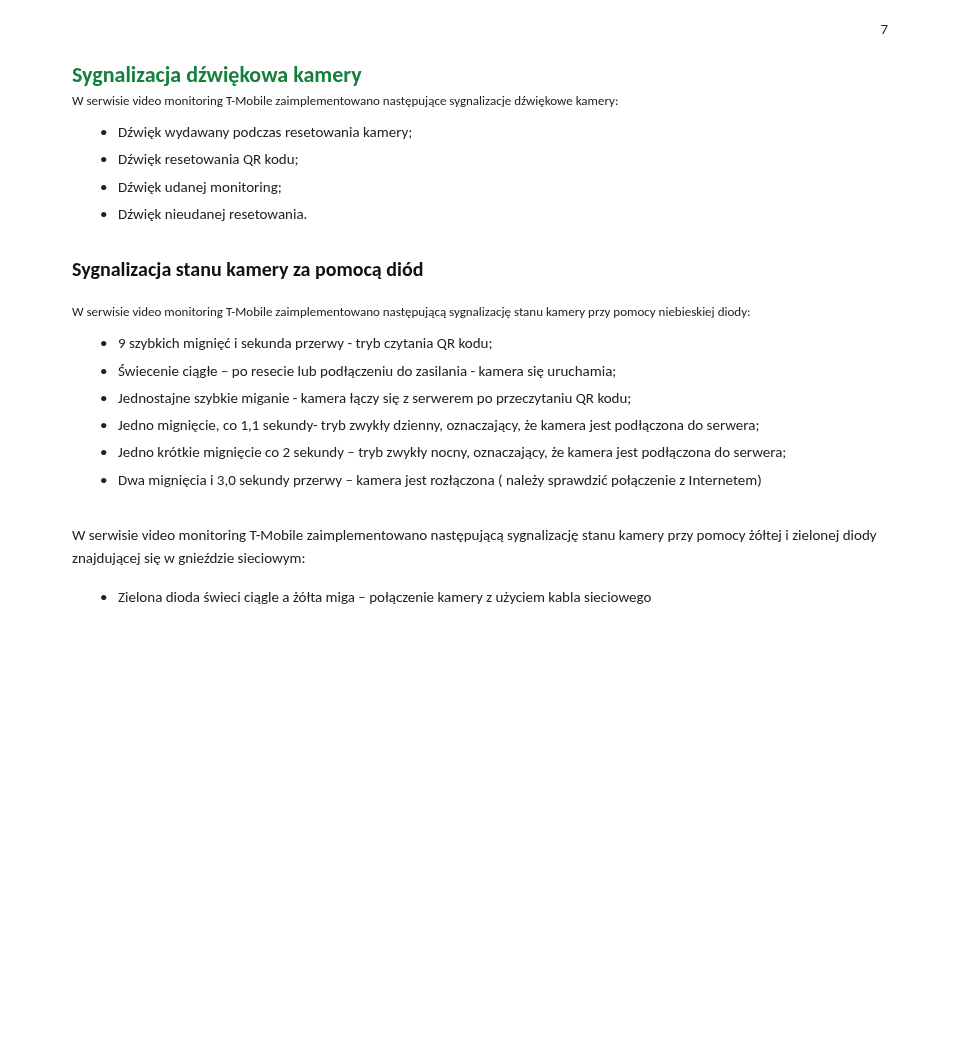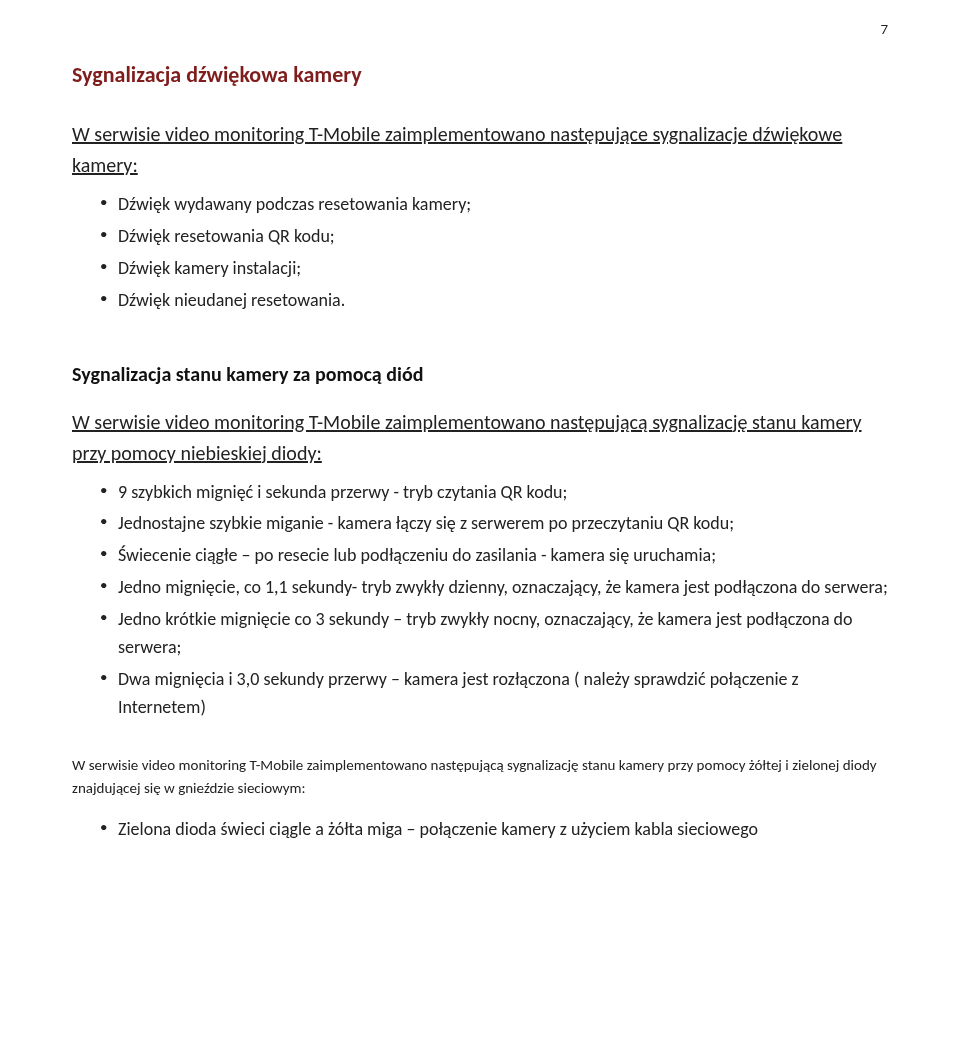--- a/index.html
+++ b/index.html
@@ -28,65 +28,63 @@
       position: absolute;
       top: 18px;
       right: 72px;
       font-size: 15px;
       color: #222;
     }
 
     h1 {
       font-size: 22px;
       font-weight: 700;
-      color: #7f1d1d;
-      margin-bottom: 28px;
+      color: #15803d;
       margin-top: 10px;
     }
 
     h2 {
       font-size: 20px;
       font-weight: 700;
       color: #111;
       margin-bottom: 18px;
       margin-top: 36px;
     }
 
     .intro-paragraph {
       margin-bottom: 10px;
-      font-size: 20px;
+      font-size: 13px;
       line-height: 1.55;
-      text-decoration: underline;
     }
 
     ul {
       list-style: none;
       margin-left: 28px;
       margin-bottom: 14px;
     }
 
     ul li {
       position: relative;
       padding-left: 18px;
       margin-bottom: 4px;
-      font-size: 18px;
+      font-size: 15px;
       line-height: 1.55;
     }
 
     ul li::before {
       content: '•';
       position: absolute;
       left: 0;
       top: 0;
       font-size: 15px;
       color: #222;
     }
 
     .section-gap {
-      margin-top: 44px;
+      margin-top: 28px;
     }
 
     .bottom-paragraph {
       margin-top: 32px;
       font-size: 15px;
       line-height: 1.55;
     }
 
     .last-bullet-section {
       margin-top: 16px;
@@ -99,34 +97,34 @@
 
   <div class="page-number">7</div>
 
   <h1>Sygnalizacja dźwiękowa kamery</h1>
 
   <p class="intro-paragraph">W serwisie video monitoring T-Mobile zaimplementowano następujące sygnalizacje dźwiękowe kamery:</p>
 
   <ul>
     <li>Dźwięk wydawany podczas resetowania kamery;</li>
     <li>Dźwięk resetowania QR kodu;</li>
-    <li>Dźwięk kamery instalacji;</li>
+    <li>Dźwięk udanej monitoring;</li>
     <li>Dźwięk nieudanej resetowania.</li>
   </ul>
 
   <h2 class="section-gap">Sygnalizacja stanu kamery za pomocą diód</h2>
 
   <p class="intro-paragraph">W serwisie video monitoring T-Mobile zaimplementowano następującą sygnalizację stanu kamery przy pomocy niebieskiej diody:</p>
 
   <ul>
     <li>9 szybkich mignięć i sekunda przerwy - tryb czytania QR kodu;</li>
+    <li>Świecenie ciągłe – po resecie lub podłączeniu do zasilania - kamera się uruchamia;</li>
     <li>Jednostajne szybkie miganie - kamera łączy się z serwerem po przeczytaniu QR kodu;</li>
-    <li>Świecenie ciągłe – po resecie lub podłączeniu do zasilania - kamera się uruchamia;</li>
     <li>Jedno mignięcie, co 1,1 sekundy- tryb zwykły dzienny, oznaczający, że kamera jest podłączona do serwera;</li>
-    <li>Jedno krótkie mignięcie co 3 sekundy – tryb zwykły nocny,  oznaczający, że kamera jest podłączona do serwera;</li>
+    <li>Jedno krótkie mignięcie co 2 sekundy – tryb zwykły nocny,  oznaczający, że kamera jest podłączona do serwera;</li>
     <li>Dwa mignięcia i 3,0 sekundy przerwy – kamera jest rozłączona ( należy sprawdzić połączenie z Internetem)</li>
   </ul>
 
   <p class="bottom-paragraph">W serwisie video monitoring T-Mobile zaimplementowano następującą sygnalizację stanu kamery przy pomocy żółtej i zielonej diody znajdującej się w gnieździe sieciowym:</p>
 
   <ul class="last-bullet-section">
     <li>Zielona dioda świeci ciągle a żółta miga – połączenie kamery z użyciem kabla sieciowego</li>
   </ul>
 
 </div>

